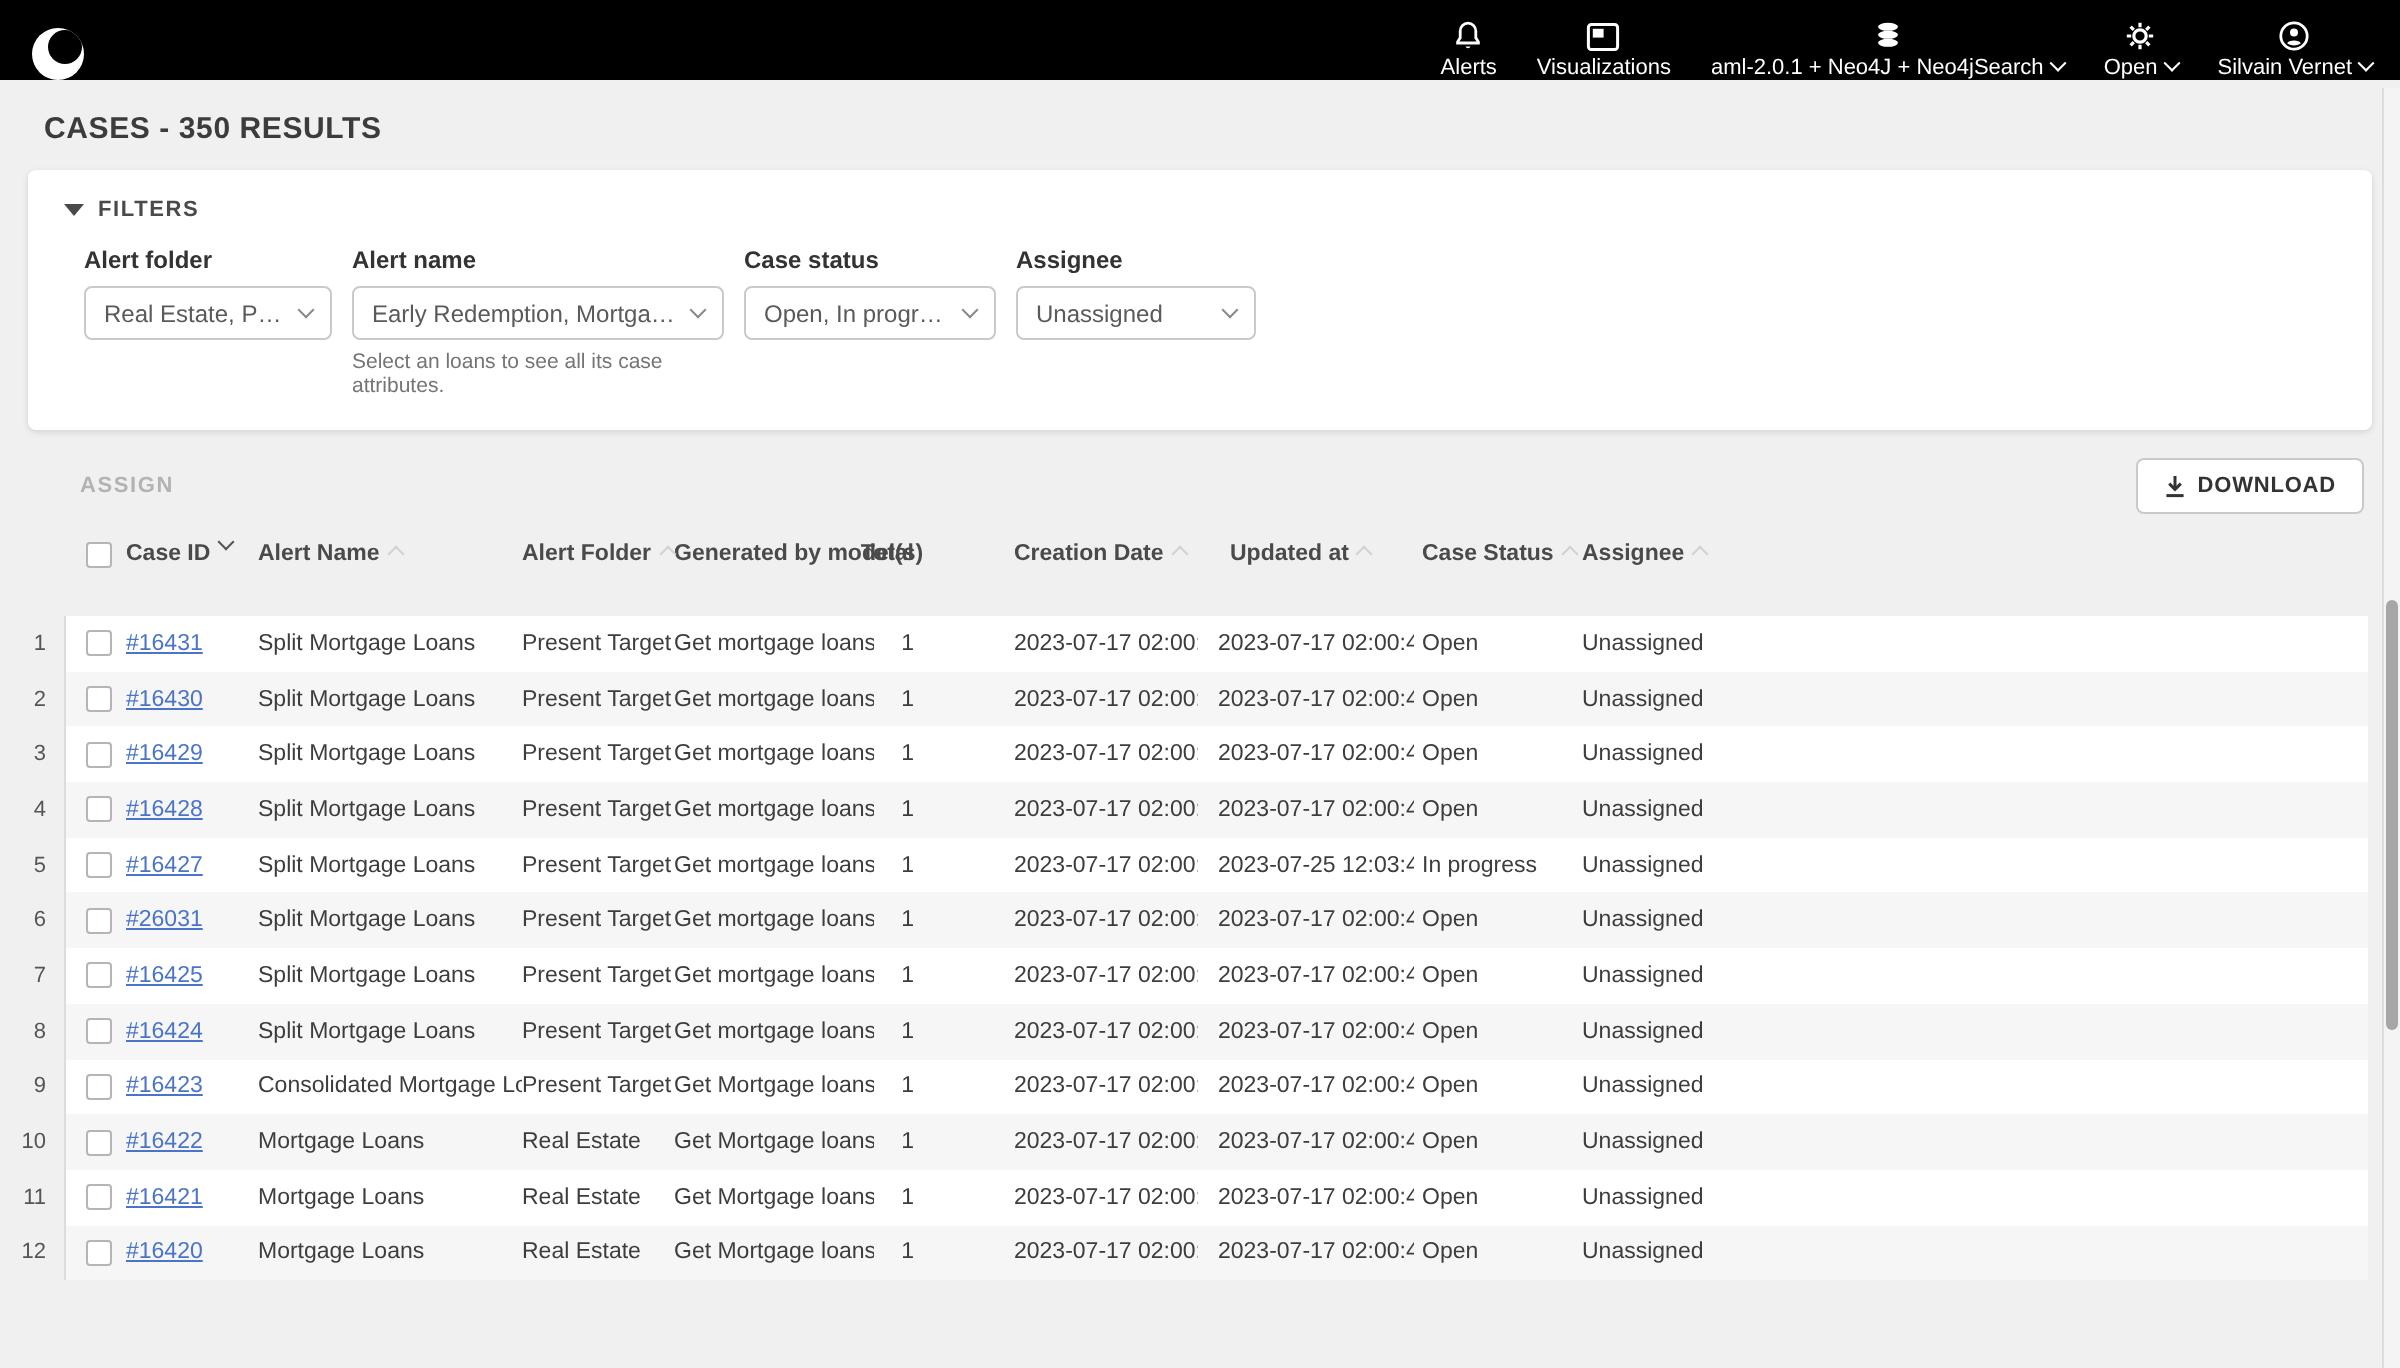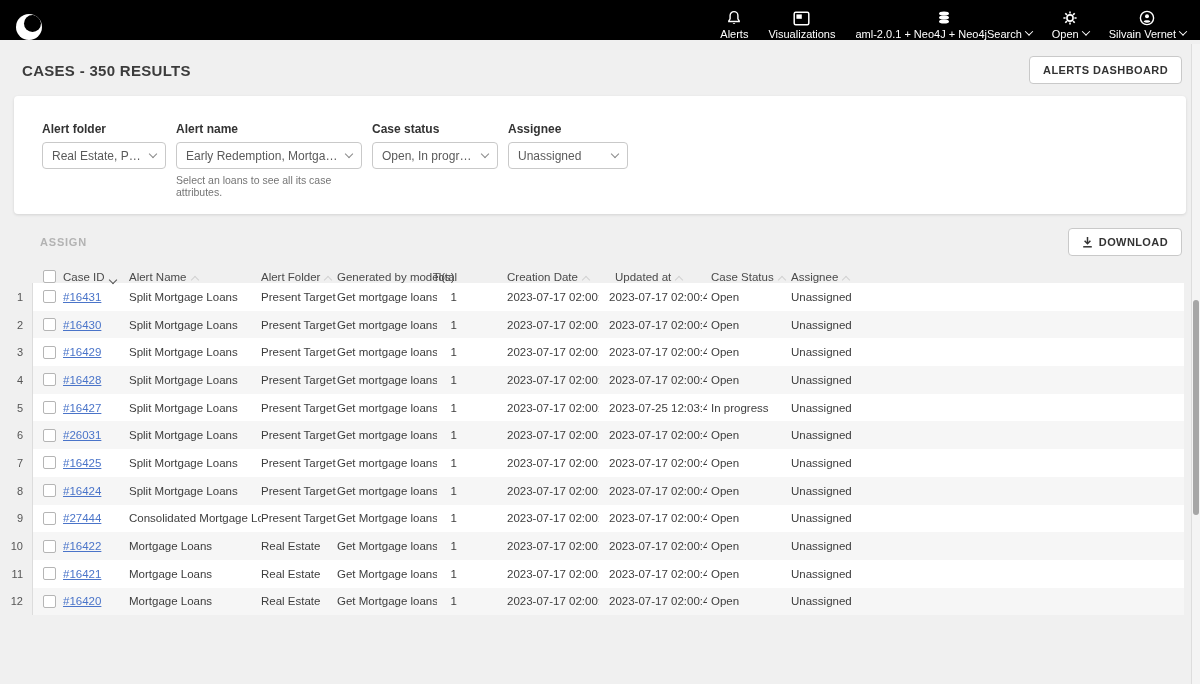--- a/index.html
+++ b/index.html
@@ -33,21 +33,21 @@
   .f-value { font-size:12px; color:#5a5a5a; white-space:nowrap; overflow:hidden; text-overflow:ellipsis; }
   .sel-chev { width:6px; height:6px; border-right:1.3px solid #8a8a8a; border-bottom:1.3px solid #8a8a8a; transform:rotate(45deg); margin:-3px 0 0 8px; flex:none; }
   .f-helper { font-size:10.5px; color:#757575; margin-top:5px; }
   .filters-btns { display:flex; gap:7px; margin:22px 0 4px 10px; }
   .btn-primary { background:#2169e0; border:none; border-radius:4px; color:#fff; font-size:11px; font-weight:bold; letter-spacing:.4px; padding:8px 15px; cursor:pointer; font-family:"Liberation Sans",sans-serif; }
 
   
   .table-toolbar { display:flex; align-items:center; justify-content:space-between; padding:14px 18px 10px 22px; }
   .assign-label { font-size:11px; font-weight:bold; color:#b3b3b3; letter-spacing:.8px;margin-left:18px; }
   .grid-row { display:grid; grid-template-columns:33px 30px 66px 132px 76px 100px 26px 136px 108px 80px 1fr; margin-right:16px; }
-  .th { font-size:11.5px; font-weight:normal; color:#4a4a4a; display:flex; align-items:flex-end; gap:5px; padding:4px 0 0 0; white-space:nowrap; }
+  .th { font-size:11.5px; font-weight:bold; color:#4a4a4a; display:flex; align-items:flex-start; gap:5px; padding:4px 0 24px 0; white-space:nowrap; }
   .caret { width:6px; height:6px; border-right:1.6px solid; border-bottom:1.6px solid; display:inline-block; flex:none; }
   .caret.down { transform:rotate(45deg); margin-top:-3px; color:#555; border-color:#555; }
   .caret.up { transform:rotate(-135deg); margin-top:3px; color:#d2d2d2; border-color:#d2d2d2; }
   .t-row { height:27.7px; }
   .t-row .cell { display:flex; align-items:center; font-size:11.5px; color:#3d3d3d; white-space:nowrap; overflow:hidden; }
   .t-row.odd .cell { background:#fff; }
   .t-row.even .cell { background:#f6f6f6; }
   .cell.gutter { background:transparent !important; justify-content:flex-end; padding-right:9px; color:#555; font-size:11px; border-right:1px solid #dcdcdc; }
   .checkbox { width:13px; height:13px; border:1.5px solid #b5b5b5; border-radius:2px; background:#fff; margin-left:10px; cursor:pointer; }
   .case-link { color:#4a74c9; text-decoration:underline; cursor:pointer; }
@@ -132,26 +132,27 @@
         <span class="nav-label-row">
           <span>Silvain Vernet</span>
           <span class="nav-chev"></span>
         </span>
       </div>
     </div>
 </div>
 
 <div class="page-header">
   <div class="page-title">CASES - 350 RESULTS</div>
-  <button class="btn-outline">
-    <span>ALERTS DASHBOARD</span>
-  </button>
 </div>
 
 <div class="filters-card">
+  <div class="filters-head">
+    <span class="tri-down"></span>
+    <span class="filters-title">FILTERS</span>
+  </div>
   <div class="filters-row" id="filters-row">
       <div class="f-field" style="width: 124px;">
         <span class="f-label">Alert folder</span>
         <div class="f-select">
           <span class="f-value">Real Estate, Present T...</span>
           <span class="sel-chev"></span>
         </div>
       </div>
       <div class="f-field" style="width: 186px;">
         <span class="f-label">Alert name</span>
@@ -368,21 +369,21 @@
       <div class="cell col-updated">2023-07-17 02:00:44</div>
       <div class="cell col-status">Open</div>
       <div class="cell col-assignee">Unassigned</div>
     </div>
     <div class="grid-row t-row odd">
       <div class="cell gutter">9</div>
       <div class="cell">
         <span class="checkbox"></span>
       </div>
       <div class="cell">
-        <span class="case-link">#27444</span>
+        <span class="case-link">#16423</span>
       </div>
       <div class="cell">Consolidated Mortgage Loans</div>
       <div class="cell">Present Target</div>
       <div class="cell">Get Mortgage loans</div>
       <div class="cell col-total">1</div>
       <div class="cell col-created">2023-07-17 02:00:43</div>
       <div class="cell col-updated">2023-07-17 02:00:43</div>
       <div class="cell col-status">Open</div>
       <div class="cell col-assignee">Unassigned</div>
     </div>

